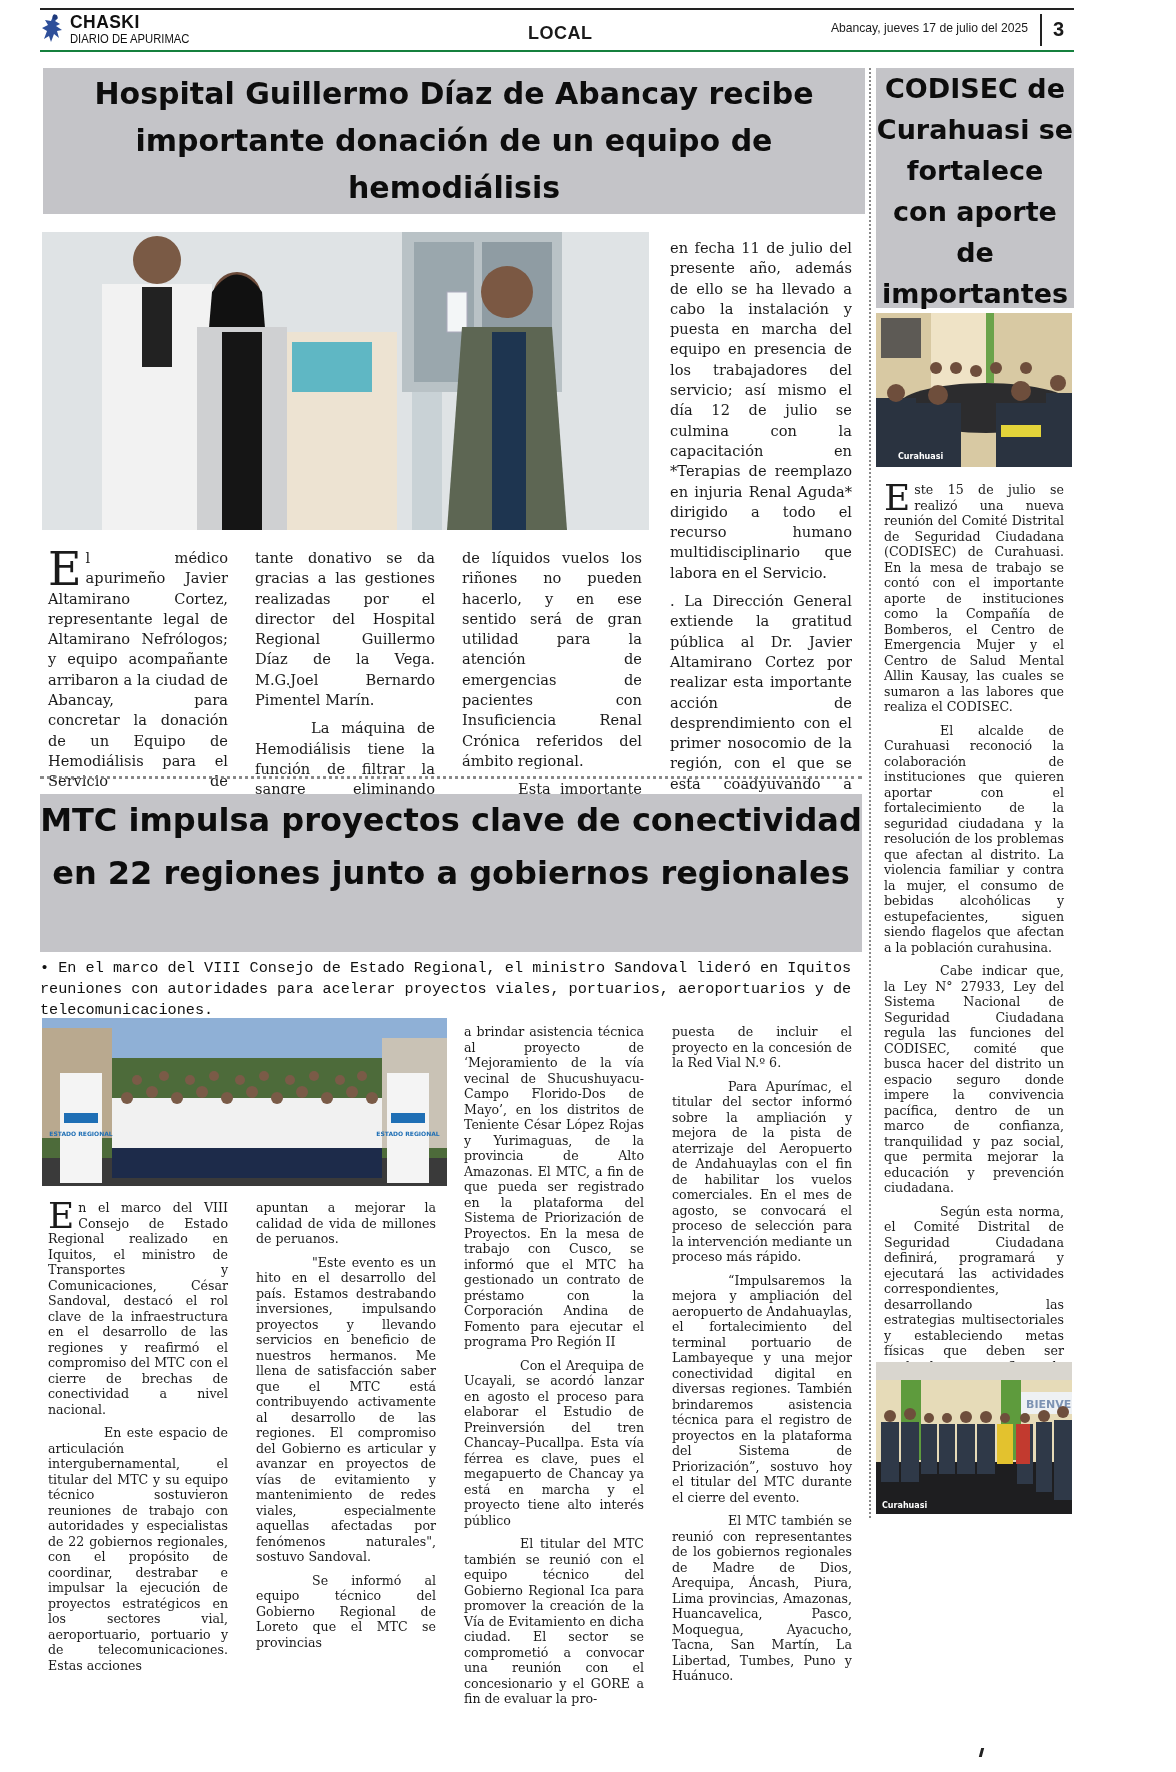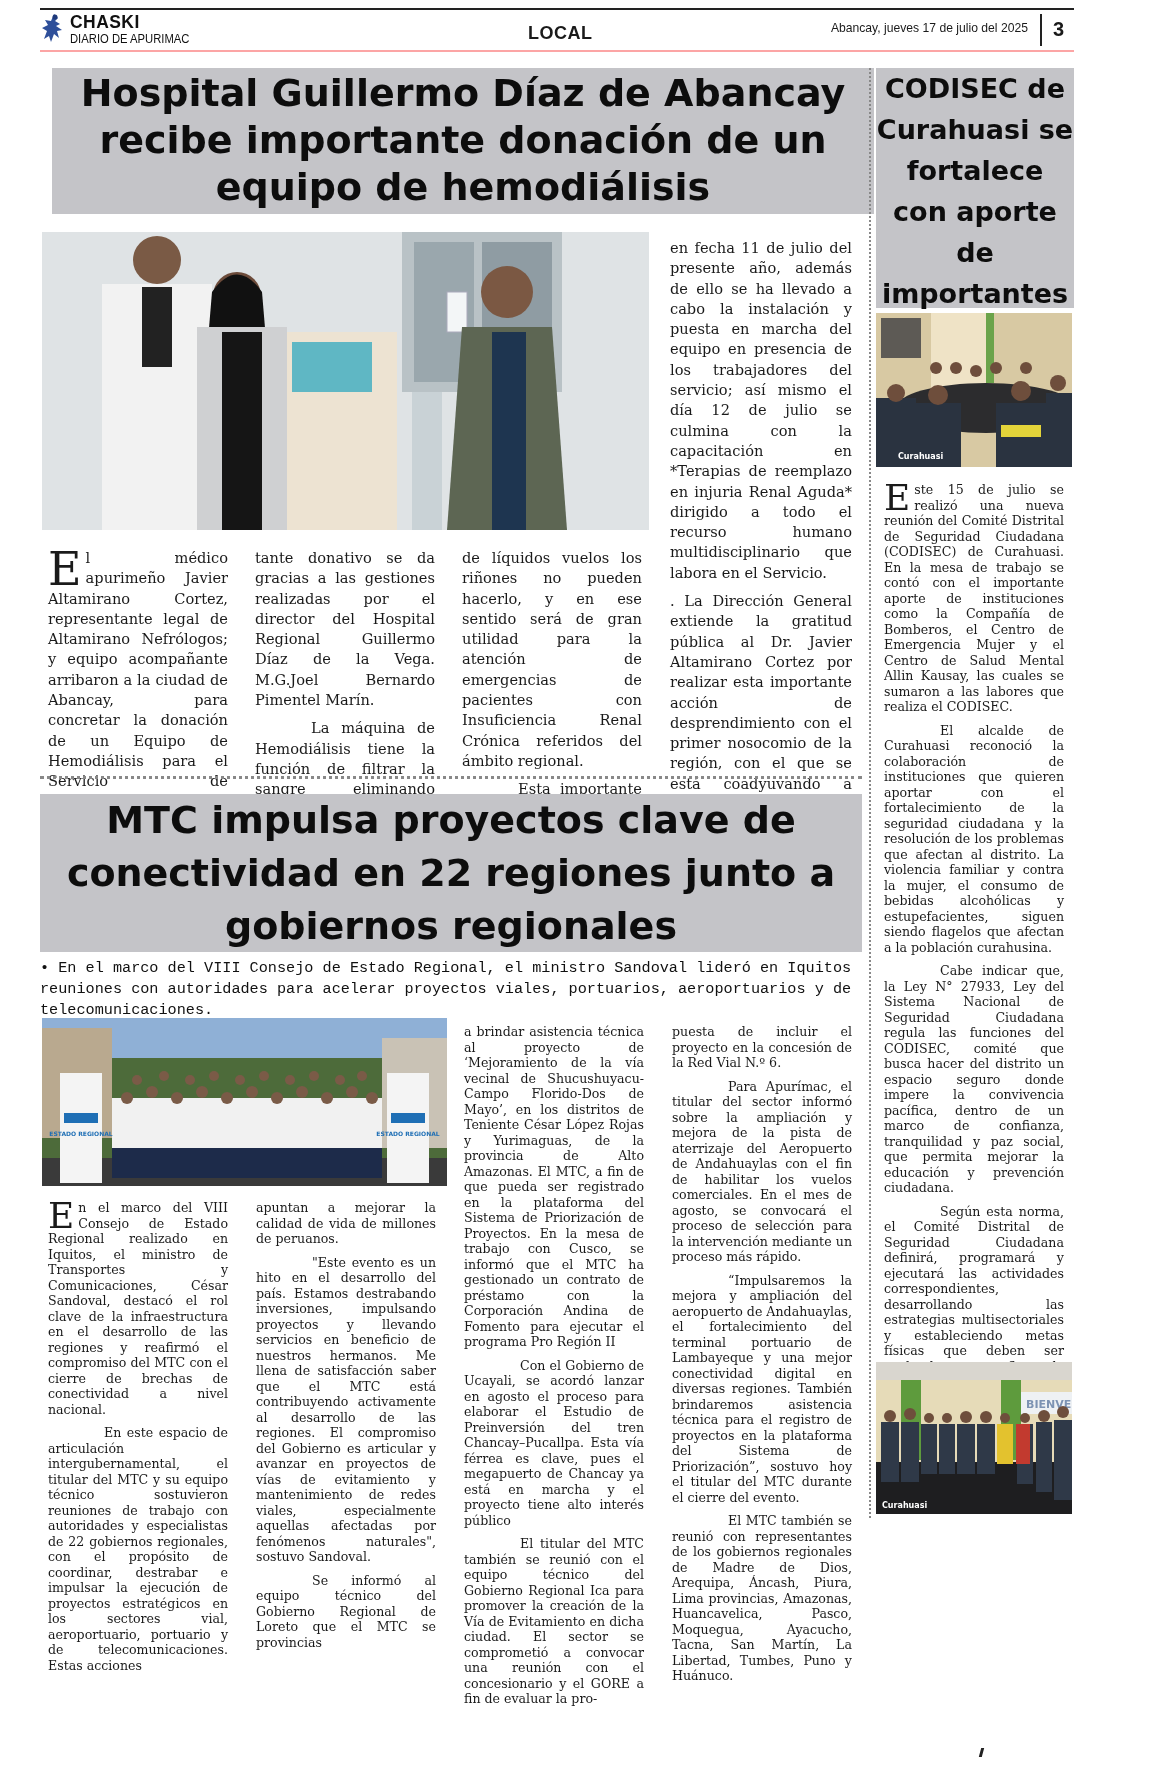--- a/index.html
+++ b/index.html
@@ -1,32 +1,32 @@
 <!DOCTYPE html>
 <html><head>
 <meta charset="utf-8">
 <style>
   html, body { margin:0; padding:0; background:#ffffff; }
   body { width:1176px; height:1772px; position:relative; overflow:hidden; font-family:"DejaVu Serif", serif; color:#1a1a1a; }
   .page { position:absolute; left:40px; top:0; width:1034px; height:1772px; }
 
   
-  .masthead { position:absolute; left:0; top:8px; width:1034px; height:40px; border-top:2px solid #222; border-bottom:2px solid #fca5a5; }
+  .masthead { position:absolute; left:0; top:8px; width:1034px; height:40px; border-top:2px solid #222; border-bottom:2px solid #15803d; }
   .logo { position:absolute; left:0; top:2px; width:190px; height:36px; }
   .logo-icon { position:absolute; left:0; top:0; width:28px; height:36px; }
   .logo-title { position:absolute; left:30px; top:0; font-family:"Liberation Sans", sans-serif; font-weight:bold; font-size:19px; letter-spacing:0.5px; color:#111; line-height:20px; transform:scaleX(0.92); transform-origin:left; }
   .logo-sub { position:absolute; left:30px; top:20px; font-family:"Liberation Sans", sans-serif; font-size:12.5px; color:#111; line-height:14px; transform:scaleX(0.9); transform-origin:left; white-space:nowrap; }
   .section { position:absolute; left:460px; top:13px; font-family:"Liberation Sans", sans-serif; font-weight:bold; font-size:18px; letter-spacing:0.5px;margin-left:28px; }
   .dateline { position:absolute; right:46px; top:10px; font-family:"Liberation Sans", sans-serif; font-size:13.5px; transform:scaleX(0.9); transform-origin:right; white-space:nowrap; }
   .pagesep { position:absolute; right:32px; top:4px; width:2px; height:32px; background:#222; }
   .pagenum { position:absolute; right:10px; top:8px; font-family:"Liberation Sans", sans-serif; font-weight:bold; font-size:20px; }
 
   .headline-box { position:absolute; background:#c4c4c8; font-family:"DejaVu Sans", sans-serif; font-weight:bold; color:#0d0d0d; text-align:center; }
-  .h1 { left:12px; top:68px; width:822px; height:144px; font-size:38px; line-height:47px; padding-top:2px; }
-  .h2 { left:0; top:794px; width:822px; height:158px; font-size:38px; line-height:53px; padding-top:0; }
+  .h1 { left:3px; top:68px; width:822px; height:144px; font-size:30px; line-height:47px; padding-top:2px; }
+  .h2 { left:0; top:794px; width:822px; height:158px; font-size:32px; line-height:53px; padding-top:0; }
   .h3 { left:836px; top:68px; width:198px; height:240px; font-size:27px; line-height:41px; }
 
   .photo { position:absolute; overflow:hidden; }
   .col { position:absolute; font-size:14.6px; line-height:20.3px; text-align:justify; hyphens:manual; }
   .col p { margin:8px; }
   .col p.ind { text-indent:56px; }
   .small { font-size:12.6px; line-height:15.5px; }
   .dropcap { float:left; font-size:46px; line-height:38px; margin:2px 4px 0 0; font-family:"DejaVu Serif", serif; }
   .small .dropcap { font-size:36px; line-height:30px; margin-top:1px; }
 
@@ -155,21 +155,21 @@
     <p><span class="dropcap">E</span><span>n el marco del VIII Consejo de Estado Regional realizado en Iquitos, el ministro de Transportes y Comunicaciones, César Sandoval, destacó el rol clave de la infraestructura en el desarrollo de las regiones y reafirmó el compromiso del MTC con el cierre de brechas de conectividad a nivel nacional.</span></p>
     <p class="ind">En este espacio de articulación intergubernamental, el titular del MTC y su equipo técnico sostuvieron reuniones de trabajo con autoridades y especialistas de 22 gobiernos regionales, con el propósito de coordinar, destrabar e impulsar la ejecución de proyectos estratégicos en los sectores vial, aeroportuario, portuario y de telecomunicaciones. Estas acciones</p>
   </div>
   <div class="col small" style="left:208px; top:1192px; width:196px;">
     <p>apuntan a mejorar la calidad de vida de millones de peruanos.</p>
     <p class="ind">"Este evento es un hito en el desarrollo del país. Estamos destrabando inversiones, impulsando proyectos y llevando servicios en beneficio de nuestros hermanos. Me llena de satisfacción saber que el MTC está contribuyendo activamente al desarrollo de las regiones. El compromiso del Gobierno es articular y avanzar en proyectos de vías de evitamiento y mantenimiento de redes viales, especialmente aquellas afectadas por fenómenos naturales", sostuvo Sandoval.</p>
     <p class="ind">Se informó al equipo técnico del Gobierno Regional de Loreto que el MTC se provincias</p>
   </div>
   <div class="col small" style="left:416px; top:1016px; width:196px;">
     <p>a brindar asistencia técnica al proyecto de ‘Mejoramiento de la vía vecinal de Shucushuyacu-Campo Florido-Dos de Mayo’, en los distritos de Teniente César López Rojas y Yurimaguas, de la provincia de Alto Amazonas. El MTC, a fin de que pueda ser registrado en la plataforma del Sistema de Priorización de Proyectos.  En la mesa de trabajo con Cusco, se informó que el MTC ha gestionado un contrato de préstamo con la Corporación Andina de Fomento para ejecutar el programa Pro Región II</p>
-    <p class="ind">Con el Gobierno de Ucayali, se acordó lanzar en agosto el proceso para elaborar el Estudio de Preinversión del tren Chancay–Pucallpa. Esta vía férrea es clave, pues el megapuerto de Chancay ya está en marcha y el proyecto tiene alto interés público</p>
+    <p class="ind">Con el Arequipa de Ucayali, se acordó lanzar en agosto el proceso para elaborar el Estudio de Preinversión del tren Chancay–Pucallpa. Esta vía férrea es clave, pues el megapuerto de Chancay ya está en marcha y el proyecto tiene alto interés público</p>
     <p class="ind">El titular del MTC también se reunió con el equipo técnico del Gobierno Regional Ica para promover la creación de la Vía de Evitamiento en dicha ciudad. El sector se comprometió a convocar una reunión con el concesionario y el GORE a fin de evaluar la pro-</p>
   </div>
   <div class="col small" style="left:624px; top:1016px; width:196px;">
     <p>puesta de incluir el proyecto en la concesión de la Red Vial N.º 6.</p>
     <p class="ind">Para Apurímac, el titular del sector informó sobre la ampliación y mejora de la pista de aterrizaje del Aeropuerto de Andahuaylas con el fin de habilitar los vuelos comerciales. En el mes de agosto, se convocará el proceso de selección para la intervención mediante un proceso más rápido.</p>
     <p class="ind">“Impulsaremos la mejora y ampliación del aeropuerto de Andahuaylas, el fortalecimiento del terminal portuario de Lambayeque y una mejor conectividad digital en diversas regiones. También brindaremos asistencia técnica para el registro de proyectos en la plataforma del Sistema de Priorización”, sostuvo hoy el titular del MTC durante el cierre del evento.</p>
     <p class="ind">El MTC también se reunió con representantes de los gobiernos regionales de Madre de Dios, Arequipa, Áncash, Piura, Lima provincias, Amazonas, Huancavelica, Pasco, Moquegua, Ayacucho, Tacna, San Martín, La Libertad, Tumbes, Puno y Huánuco.</p>
   </div>
 
   <div class="headline-box h3">CODISEC de Curahuasi se fortalece con aporte de importantes instituciones</div>

